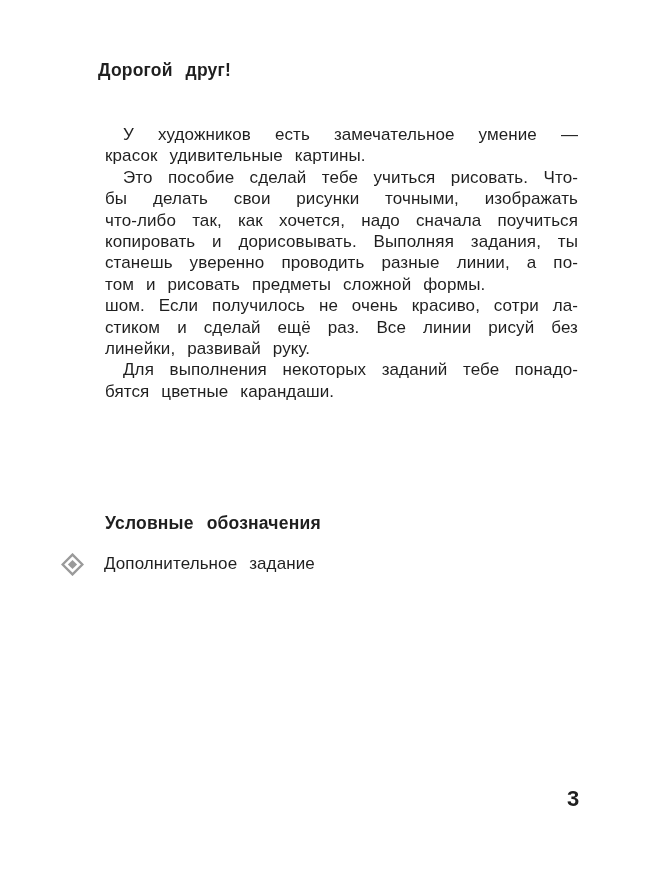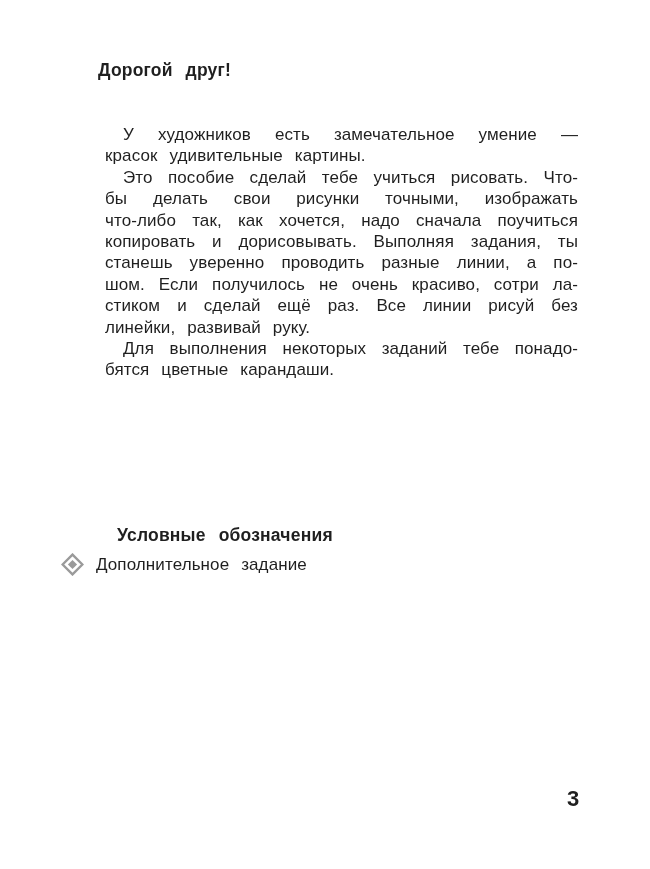--- a/index.html
+++ b/index.html
@@ -46,34 +46,34 @@
   }
   .line.last {
     text-align: center;
     text-align-last: left;
     word-spacing: 0.42em;
   }
   .legend-heading {
     position: absolute;
     left: 105px;
     top: 512px;
-    margin: 12px;
+    margin: 0;
     font-size: 17.5px;
     font-weight: bold;
     line-height: 22px;
     word-spacing: 0.45em;
     letter-spacing: 0.2px;
   }
   .legend-item {
     position: absolute;
     left: 61px;
     top: 553px;
     display: flex;
-    align-items: center;
-    gap: 12px;
+    align-items: flex-start;
+    gap: 20px;
   }
   .legend-icon {
     width: 23px;
     height: 23px;
     display: inline-flex;
     flex: 0 0 auto;
   }
   .legend-icon svg {
     width: 23px;
     height: 23px;
@@ -110,20 +110,21 @@
   <div class="body-text">
 
     <div class="line first">У художников есть замечательное умение —</div>
     <div class="line last">красок удивительные картины.</div>
 
     <div class="line first">Это пособие сделай тебе учиться рисовать. Что-</div>
     <div class="line">бы делать свои рисунки точными, изображать</div>
     <div class="line">что-либо так, как хочется, надо сначала поучиться</div>
     <div class="line">копировать и дорисовывать. Выполняя задания, ты</div>
     <div class="line">станешь уверенно проводить разные линии, а по-</div>
+    <div class="line last">том и рисовать предметы сложной формы.</div>
 
     <div class="line">шом. Если получилось не очень красиво, сотри ла-</div>
     <div class="line">стиком и сделай ещё раз. Все линии рисуй без</div>
     <div class="line last">линейки, развивай руку.</div>
 
     <div class="line first">Для выполнения некоторых заданий тебе понадо-</div>
     <div class="line last">бятся цветные карандаши.</div>
 
   </div>
 

